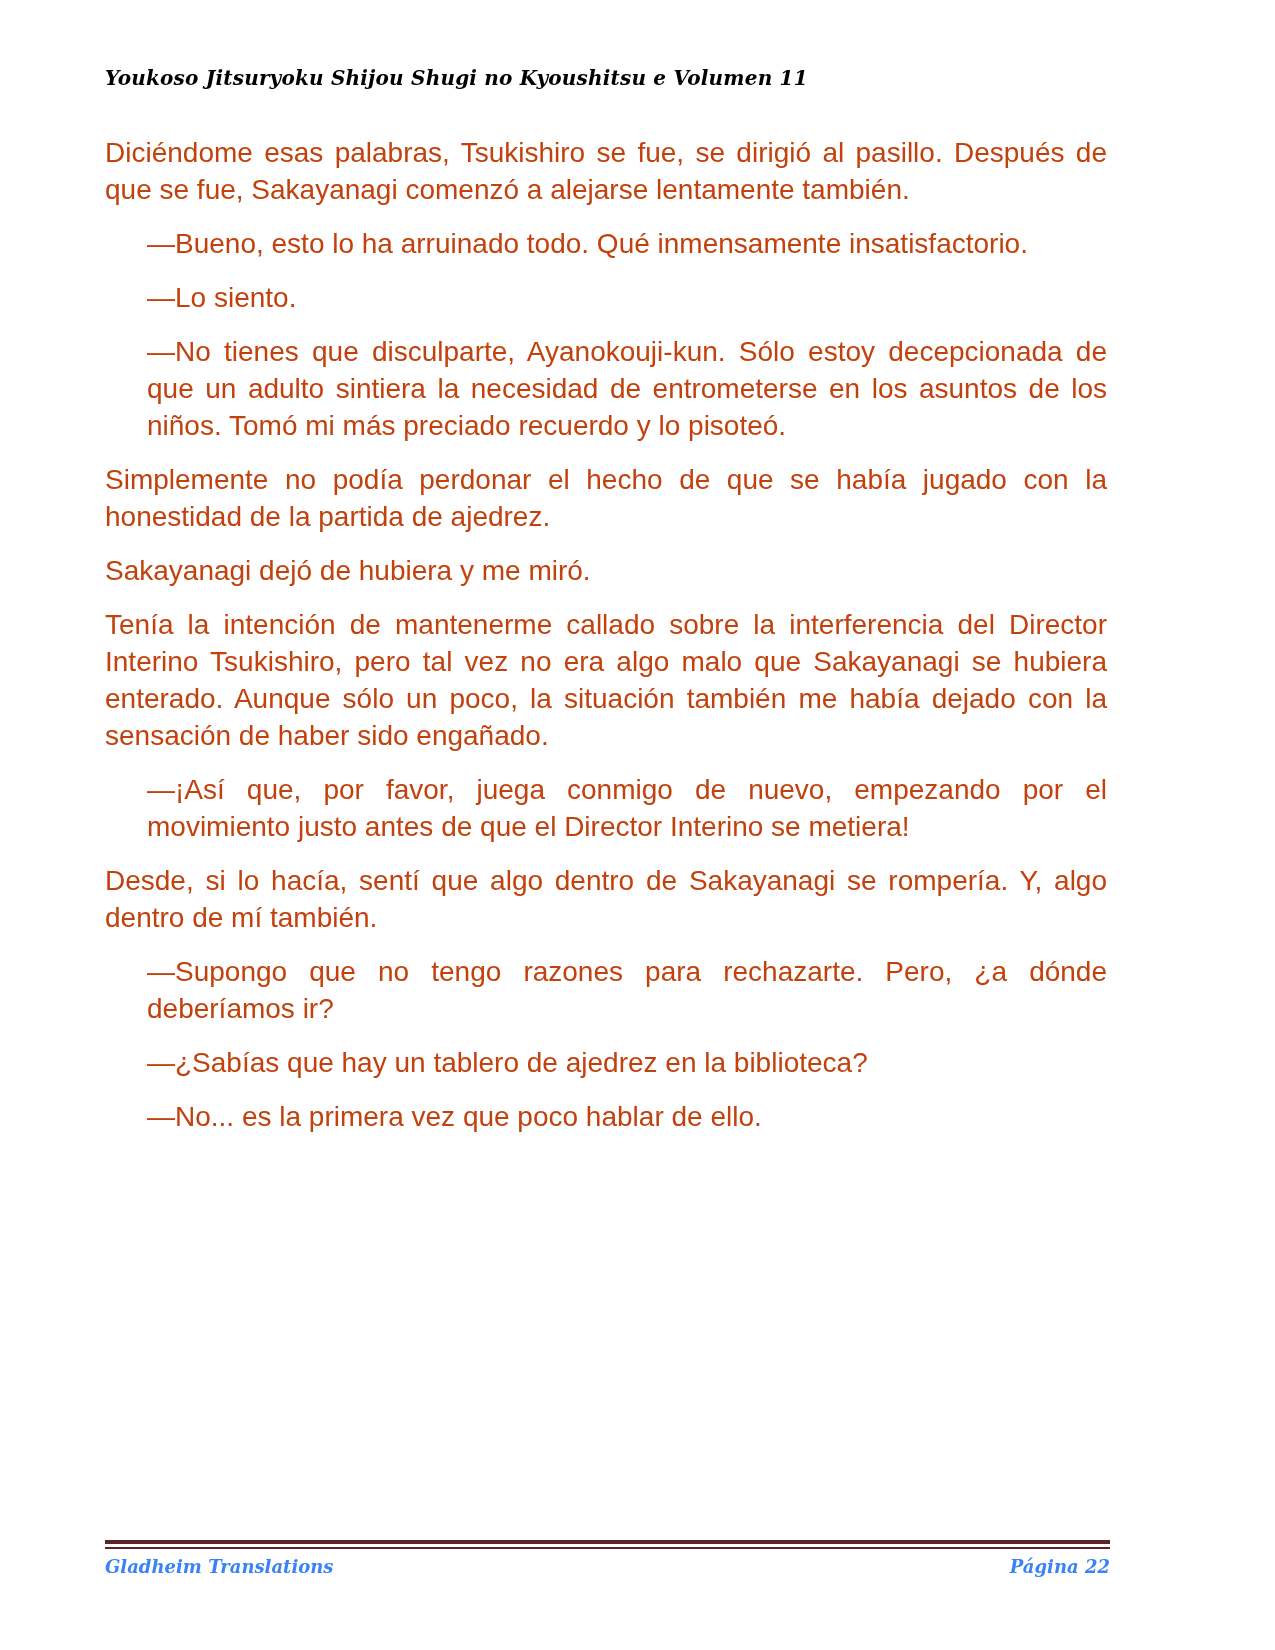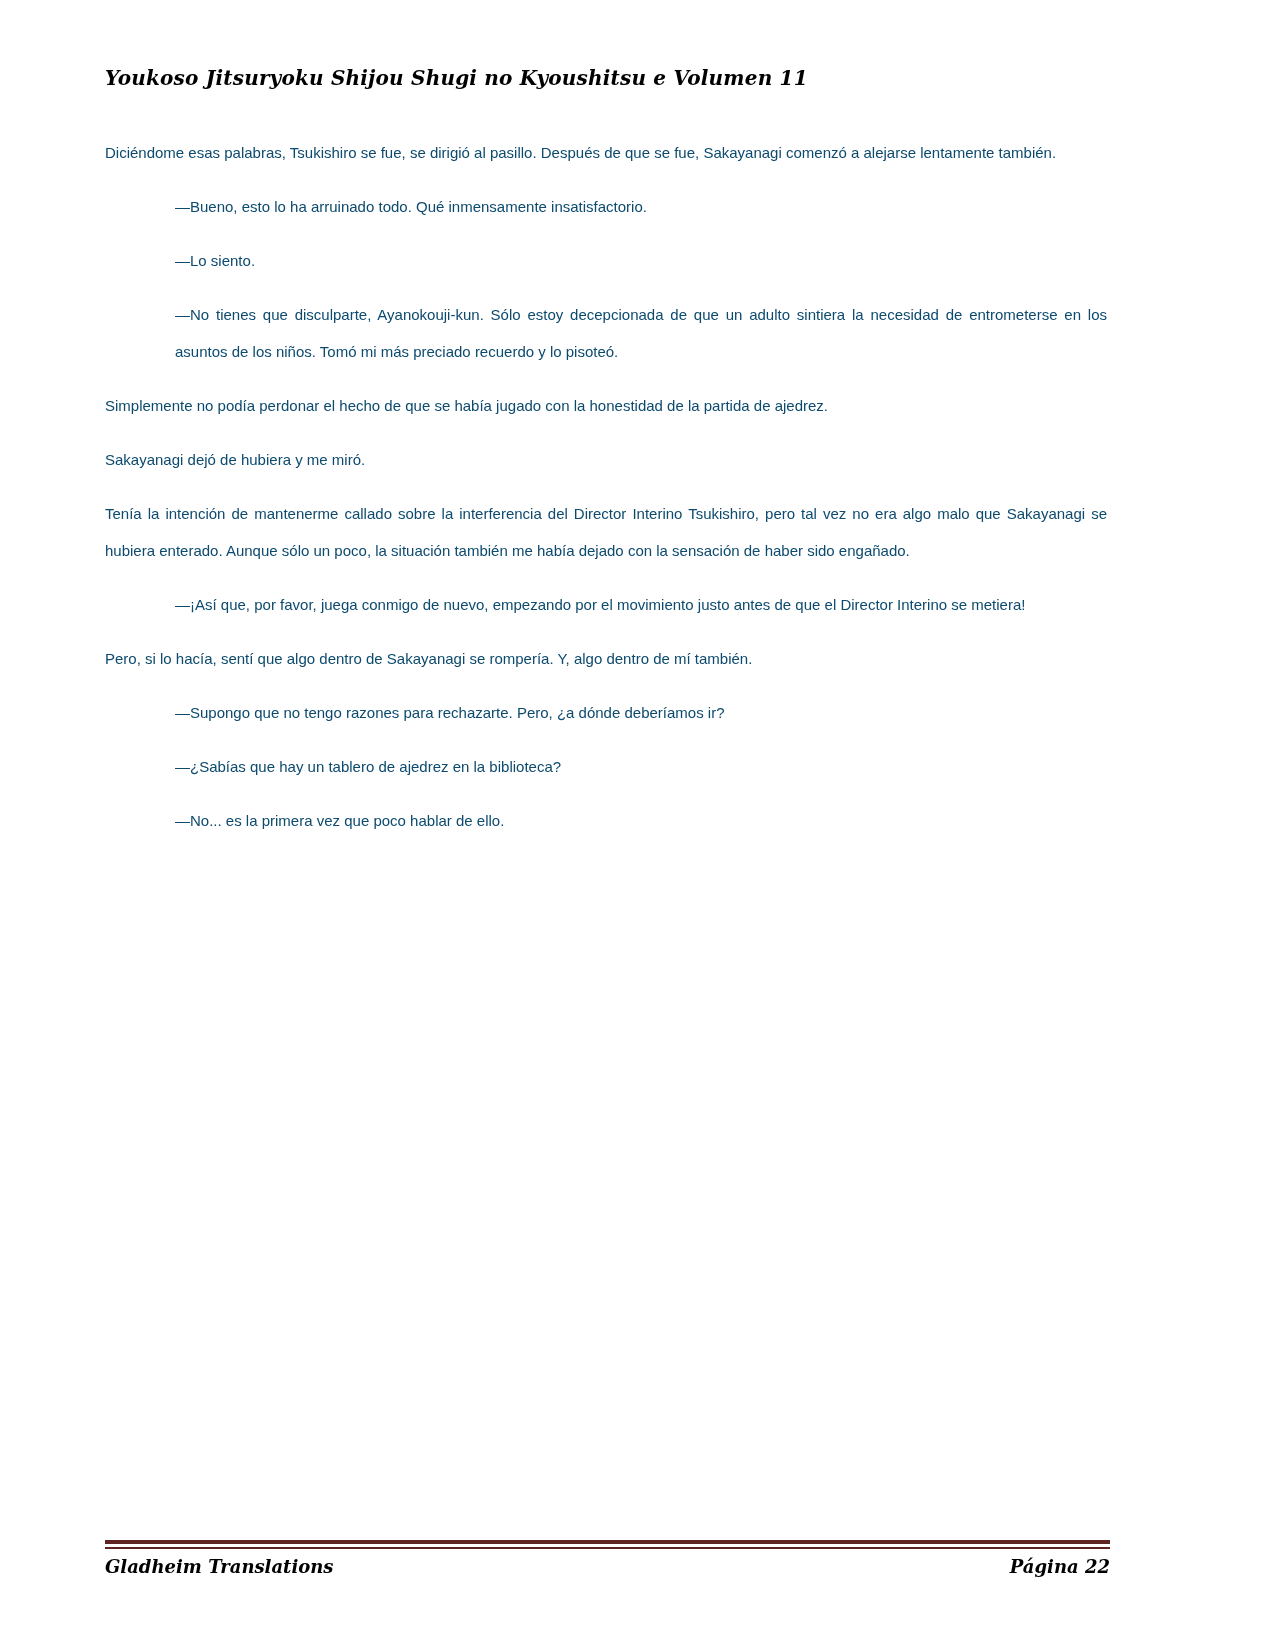--- a/index.html
+++ b/index.html
@@ -34,28 +34,28 @@
     white-space: nowrap;
   }
   .body-text {
     position: absolute;
     top: 134px;
     left: 105px;
     right: 168px;
   }
   .body-text p {
     font-family: "Liberation Sans", sans-serif;
-    font-size: 15px;
+    font-size: 28px;
     line-height: 37px;
     margin: 0 0 17px 0;
     text-align: justify;
-    color: #0c4a6e;
+    color: #c2410c;
   }
   .body-text p.dialogue {
-    margin-left: 70px;
+    margin-left: 42px;
   }
   .footer-rule {
     position: absolute;
     left: 105px;
     right: 165px;
     top: 1540px;
     height: 3px;
     border-top: 4px solid #5e2323;
     border-bottom: 2px solid #5e2323;
   }
@@ -64,21 +64,21 @@
     left: 105px;
     right: 165px;
     top: 1556px;
     display: flex;
     justify-content: space-between;
     align-items: baseline;
     font-family: "DejaVu Serif", serif;
     font-style: italic;
     font-weight: bold;
     font-size: 18px;
-    color: #000000;
+    color: #3b82f6;
   }
 </style>
 </head>
 <body>
 
 <div class="page">
 
   <div class="header">
     <div class="header-title">Youkoso Jitsuryoku Shijou Shugi no Kyoushitsu e Volumen 11</div>
   </div>
@@ -86,21 +86,21 @@
   <div class="body-text">
 
   <p class="normal">Diciéndome esas palabras, Tsukishiro se fue, se dirigió al pasillo. Después de que se fue, Sakayanagi comenzó a alejarse lentamente también.</p>
       <p class="dialogue">—Bueno, esto lo ha arruinado todo. Qué inmensamente insatisfactorio.</p>
       <p class="dialogue">—Lo siento.</p>
       <p class="dialogue">—No tienes que disculparte, Ayanokouji-kun. Sólo estoy decepcionada de que un adulto sintiera la necesidad de entrometerse en los asuntos de los niños. Tomó mi más preciado recuerdo y lo pisoteó.</p>
       <p class="normal">Simplemente no podía perdonar el hecho de que se había jugado con la honestidad de la partida de ajedrez.</p>
       <p class="normal">Sakayanagi dejó de hubiera y me miró.</p>
       <p class="normal">Tenía la intención de mantenerme callado sobre la interferencia del Director Interino Tsukishiro, pero tal vez no era algo malo que Sakayanagi se hubiera enterado. Aunque sólo un poco, la situación también me había dejado con la sensación de haber sido engañado.</p>
       <p class="dialogue">—¡Así que, por favor, juega conmigo de nuevo, empezando por el movimiento justo antes de que el Director Interino se metiera!</p>
-      <p class="normal">Pero, si lo hacía, sentí que algo dentro de Sakayanagi se rompería. Y, algo dentro de mí también.</p>
+      <p class="normal">Desde, si lo hacía, sentí que algo dentro de Sakayanagi se rompería. Y, algo dentro de mí también.</p>
       <p class="dialogue">—Supongo que no tengo razones para rechazarte. Pero, ¿a dónde deberíamos ir?</p>
       <p class="dialogue">—¿Sabías que hay un tablero de ajedrez en la biblioteca?</p>
       <p class="dialogue">—No... es la primera vez que poco hablar de ello.</p>
     </div>
 
   <div class="footer-rule"></div>
 
   <div class="footer">
     <span>Gladheim Translations</span>
     <span>Página 22</span>

